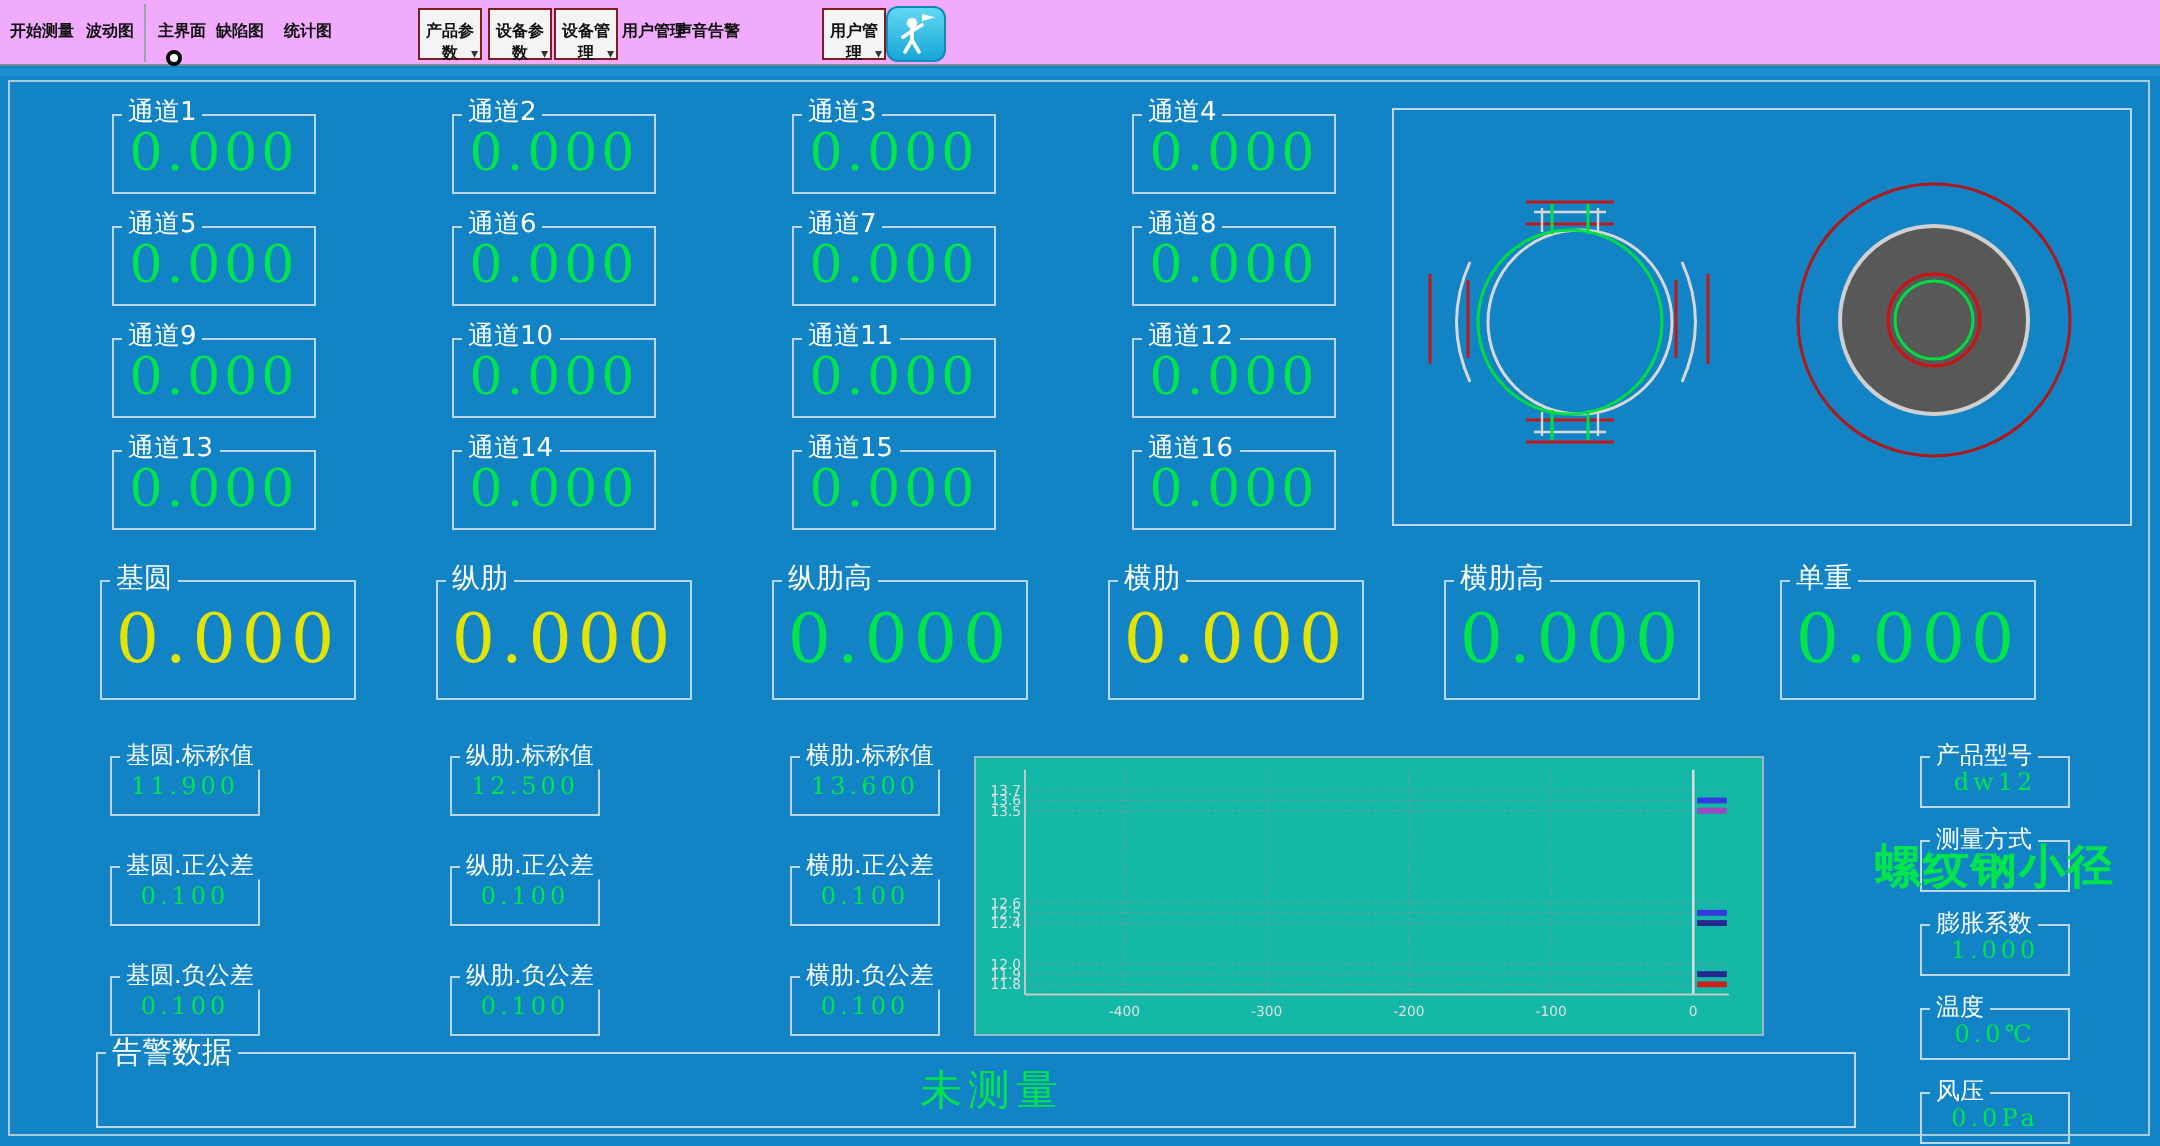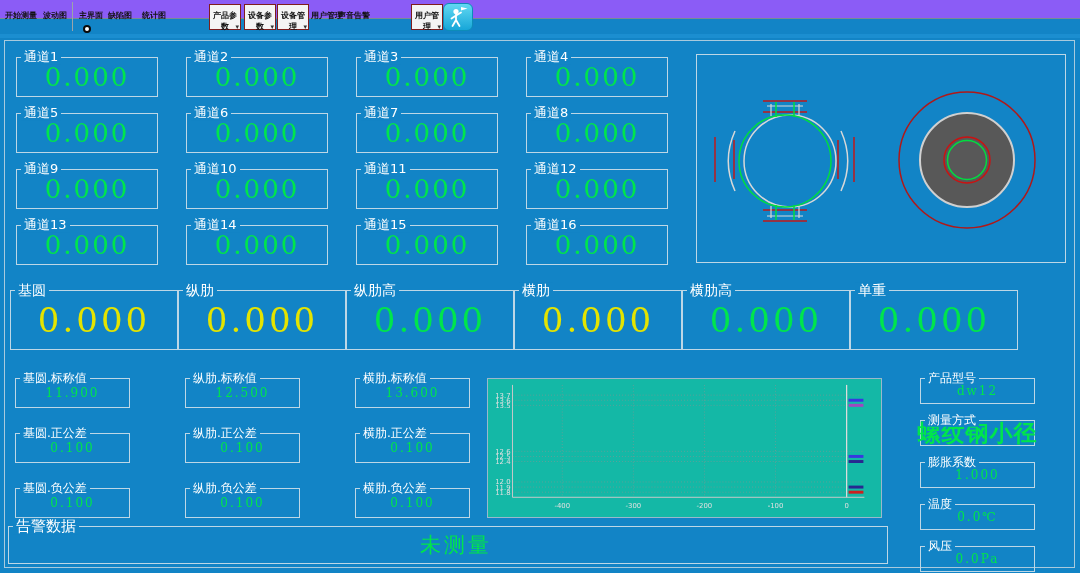--- a/index.html
+++ b/index.html
@@ -1,32 +1,32 @@
 <!DOCTYPE html>
 <html style="--bg: #1284c6; --green: #00e54c; --border: #bdd7e6;"><head>
 <meta charset="utf-8">
 <style>
   * { margin:0; padding:0; box-sizing:border-box; }
   html,body { width:1080px; height:573px; overflow:hidden; }
   body { font-family:"DejaVu Sans","Liberation Sans",sans-serif; }
   .screen { position:absolute; left:0; top:0; width:1080px; height:573px; background:var(--bg,#1284c6); }
 
   
-  .toolbar { position:absolute; left:0; top:0; width:1080px; height:19px; background:#8b5cf6; border-bottom:1px solid #7a8a94; z-index:10; }
+  .toolbar { position:absolute; left:0; top:0; width:1080px; height:33px; background:#f0abfc; border-bottom:1px solid #7a8a94; z-index:10; }
   .strip { position:absolute; left:0; top:34px; width:1080px; height:4px; background:#1b8ed0; }
   .titem { position:absolute; top:10px; font-size:8px; font-weight:bold; color:#111; white-space:nowrap; cursor:default; }
   .tsep { position:absolute; top:2px; width:1px; height:29px; background:#9aa4aa; }
   .tbox { position:absolute; top:4px; width:32px; height:26px; border:1px solid #7f1d1d; background:#f4f4f4; font-size:8px; font-weight:bold; color:#111; text-align:center; padding-top:5px;margin-left:18px; }
   .tri { position:absolute; right:1px; bottom:-2px; font-size:7px; color:#333; }
   .ring { position:absolute; top:25px; width:8px; height:8px; border:2.5px solid #0a0a0a; border-radius:50%; background:#fff; z-index:12; }
   .appicon { position:absolute; left:443px; top:3px; width:30px; height:28px; border-radius:6px;
              background:linear-gradient(#62d9f2,#17a6d8); border:1px solid #0d8cb8; display:flex; align-items:center; justify-content:center; }
 
   
-  .gbox { position:relative; border:1px solid var(--border,#bdd7e6); }
+  .gbox { position:relative; border:1px solid var(--border,#bdd7e6);margin-left:40px; }
   .glabel { position:absolute; top:0; left:4px; transform:translateY(-55%); background:var(--bg,#1284c6);
             padding:0 3px; color:#fff; font-size:13px; line-height:1.1; white-space:nowrap; z-index:2; }
   .gval { display:flex; align-items:center; justify-content:center; width:100%; height:100%;
           font-family:"DejaVu Serif","Liberation Serif",serif; color:var(--green,#00e54c); }
   .v-lg { font-size:26px; letter-spacing:2px; }
   .v-xl { font-size:34px; letter-spacing:3px; }
   .v-sm { font-size:12px; letter-spacing:2px; }
   .bigval { font-size:23px !important; letter-spacing:1px !important; font-weight:bold; white-space:nowrap; overflow:visible;
             font-family:Liberation Mono, monospace; }
 

